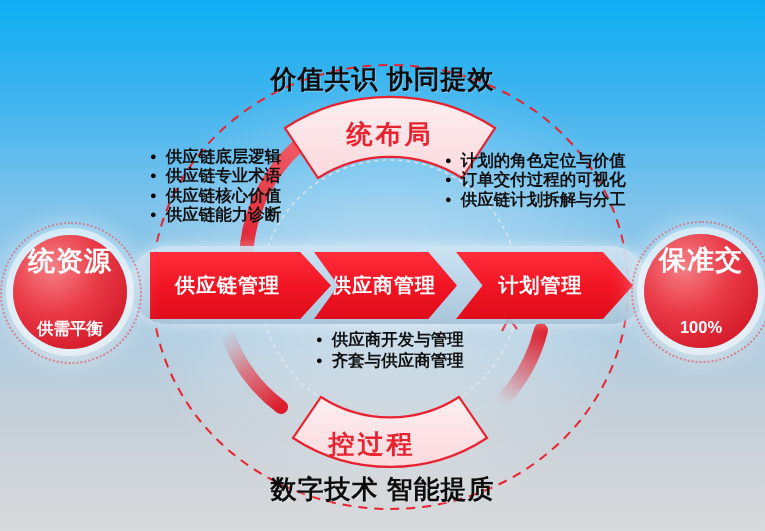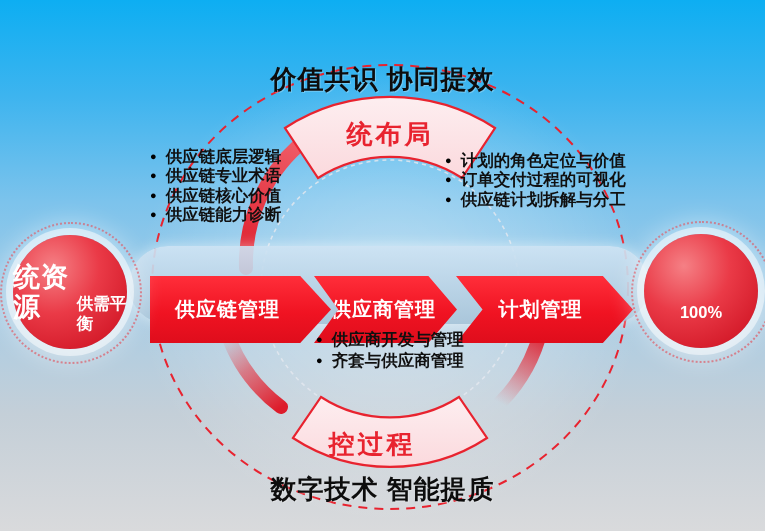--- a/index.html
+++ b/index.html
@@ -24,38 +24,38 @@
   .banner-label{width:240px;text-align:center;color:var(--accent);font-weight:800;font-size:26px;letter-spacing:3px;}
   .banner-label.top{left:270px;top:117px;}
   .banner-label.bottom{left:252px;top:427px;}
   
   .band{left:129px;top:246px;width:520px;height:78px;border-radius:39px;
     background:linear-gradient(180deg,rgba(207,228,244,.92),rgba(166,195,216,.88));
     box-shadow:0 0 14px rgba(255,255,255,.5);}
   
   .arrow{top:252px;height:67px;display:flex;align-items:center;justify-content:center;
     background:linear-gradient(180deg,#ff2e3a 0%,#f01322 55%,#df0d1c 100%);
-    color:var(--white);font-weight:800;font-size:20px;letter-spacing:1px;margin-top:24px;}
+    color:var(--white);font-weight:800;font-size:20px;letter-spacing:1px;}
   .arrow.a1{left:150px;width:181px;clip-path:polygon(0% 0%,83% 0%,100% 50%,83% 100%,0% 100%);padding-right:26px;box-sizing:border-box;}
   .arrow.a2{left:314px;width:143px;clip-path:polygon(0% 0%,80% 0%,100% 50%,80% 100%,0% 100%,17% 50%);padding-left:14px;padding-right:18px;box-sizing:border-box;}
   .arrow.a3{left:456px;width:177px;clip-path:polygon(0% 0%,83% 0%,100% 50%,83% 100%,0% 100%,15% 50%);padding-left:12px;padding-right:20px;box-sizing:border-box;}
   
   .blist{list-style:none;margin:0;padding:0;color:#101010;font-weight:700;font-size:16.5px;}
   .blist li{line-height:19.4px;white-space:nowrap;}
   .blist li::before{content:"●";font-size:11px;vertical-align:2px;margin-right:9px;color:#000;}
   .blist.left{left:150px;top:147px;}
   .blist.right{left:445px;top:151px;}
   .blist.bottom{left:316px;top:329px;}
   .blist.bottom li{line-height:20.5px;}
   
   .side-circle{width:114px;height:114px;border-radius:50%;
     background:radial-gradient(circle at 35% 28%,#f58085 0%,#ea3a47 40%,#d5piece 0);
     background:radial-gradient(circle at 35% 28%,#f58085 0%,#ea3a47 42%,#c90b1b 100%);
     box-shadow:0 0 0 7px rgba(255,255,255,.5),0 0 24px 12px rgba(255,255,255,.4);
-    display:flex;flex-direction:row;align-items:center;justify-content:center;color:var(--white);}
+    display:flex;flex-direction:column;align-items:center;justify-content:center;color:var(--white);}
   .side-circle .big{font-size:27px;font-weight:800;letter-spacing:1px;line-height:30px;}
   .side-circle .small{font-size:16.5px;font-weight:600;line-height:20px;margin-top:42px;}
   .side-circle.left{left:13px;top:235px;}
   .side-circle.right{left:644px;top:234px;}
   .dot-ring{width:138px;height:138px;border-radius:50%;border:2px dotted rgba(223,40,53,.6);}
   .dot-ring.left{left:0px;top:222px;}
   .dot-ring.right{left:631px;top:221px;}
 </style>
 </head>
 <body>
@@ -133,19 +133,20 @@
   <div class="abs banner-label bottom">控过程</div>
 
   <div class="abs dot-ring left"></div>
   <div class="abs dot-ring right"></div>
 
   <div class="abs side-circle left">
     <div class="big">统资源</div>
     <div class="small">供需平衡</div>
   </div>
   <div class="abs side-circle right">
+    <div class="big">保准交</div>
     <div class="small">100%</div>
   </div>
 
   <div class="abs title top">价值共识 协同提效</div>
   <div class="abs title bottom">数字技术 智能提质</div>
 
 </div>
 
 </body></html>

